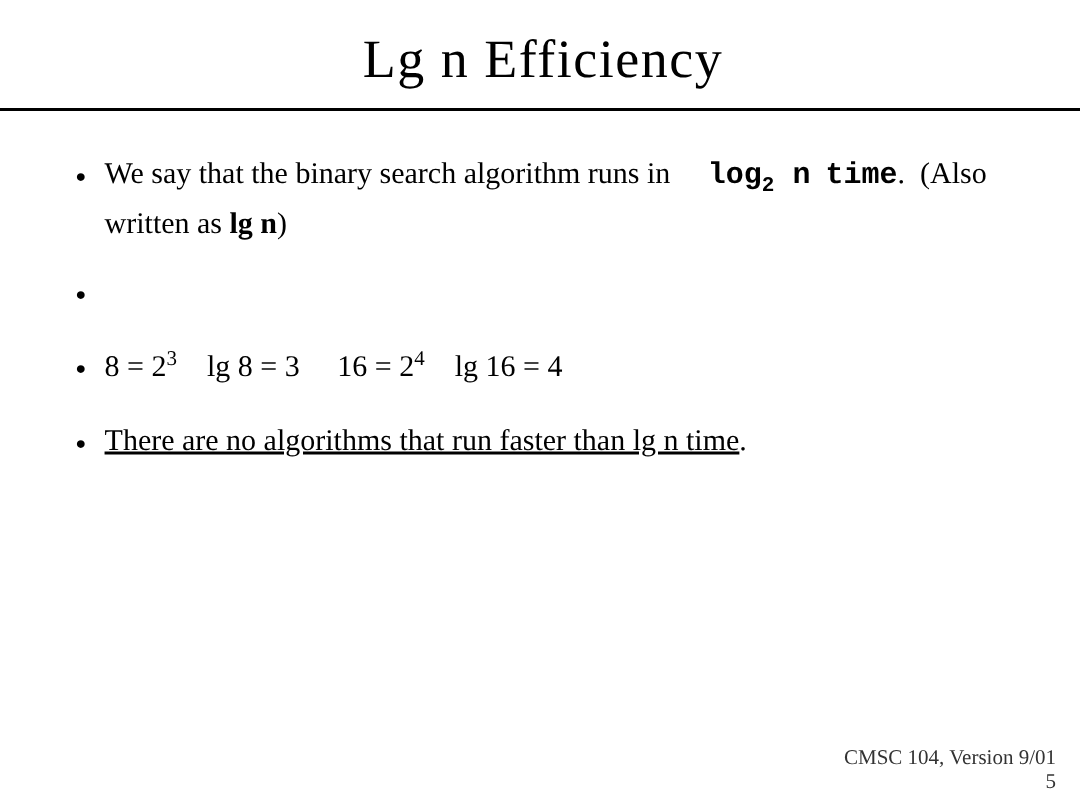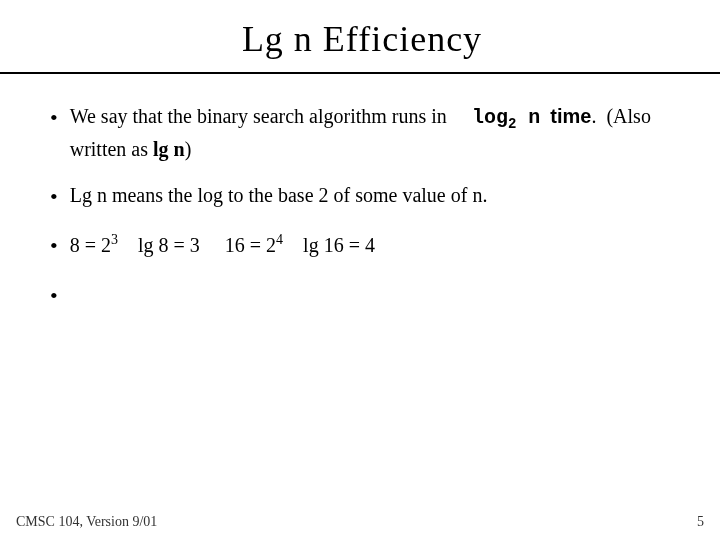--- a/index.html
+++ b/index.html
@@ -71,20 +71,21 @@
       text-decoration: underline;
     }
 
     .footer {
       display: flex;
       justify-content: space-between;
       align-items: flex-end;
       padding: 8px 16px 10px 16px;
       font-size: 14px;
       color: #333333;
+      flex-direction: column;
     }
 
     sub {
       font-size: 14px;
     }
 
     sup {
       font-size: 14px;
     }
   </style>
@@ -96,40 +97,40 @@
   <div class="header">
     <h1>Lg n  Efficiency</h1>
   </div>
 
   <div class="content">
     <ul class="bullet-list">
 
       <li class="bullet-item">
         <span class="bullet-dot">•</span>
         <span class="bullet-text">
-          We say that the binary search algorithm runs in <span style="font-family:'Courier New',Courier,monospace; font-weight:bold;margin-left:20px;">log<sub>2</sub> n</span>&nbsp; <span style="font-family:Liberation Sans, sans-serif; font-weight:bold;">time</span>.&nbsp; (Also written as <strong>lg n</strong>)
+          We say that the binary search algorithm runs in <span style="font-family:'Courier New',Courier,monospace; font-weight:bold;margin-left:20px;">log<sub>2</sub> n</span>&nbsp; <span style="font-family:Liberation Mono, monospace; font-weight:bold;">time</span>.&nbsp; (Also written as <strong>lg n</strong>)
         </span>
       </li>
 
       <li class="bullet-item">
         <span class="bullet-dot">•</span>
-        <span class="bullet-text">
-          Lg n means the log to the base 2 of some value of n.
-        </span>
       </li>
 
       <li class="bullet-item">
         <span class="bullet-dot">•</span>
         <span class="bullet-text">
           8 = 2<sup>3</sup>&nbsp;&nbsp;&nbsp; lg 8 = 3 &nbsp;&nbsp;&nbsp; 16 = 2<sup>4</sup> &nbsp;&nbsp; lg 16 = 4
         </span>
       </li>
 
       <li class="bullet-item">
         <span class="bullet-dot">•</span>
+        <span class="bullet-text">
+          <span class="underline-text">There are no algorithms that run faster than lg n time</span>.
+        </span>
       </li>
 
     </ul>
   </div>
 
   <div class="footer">
     <span>CMSC 104, Version 9/01</span>
     <span>5</span>
   </div>
 

